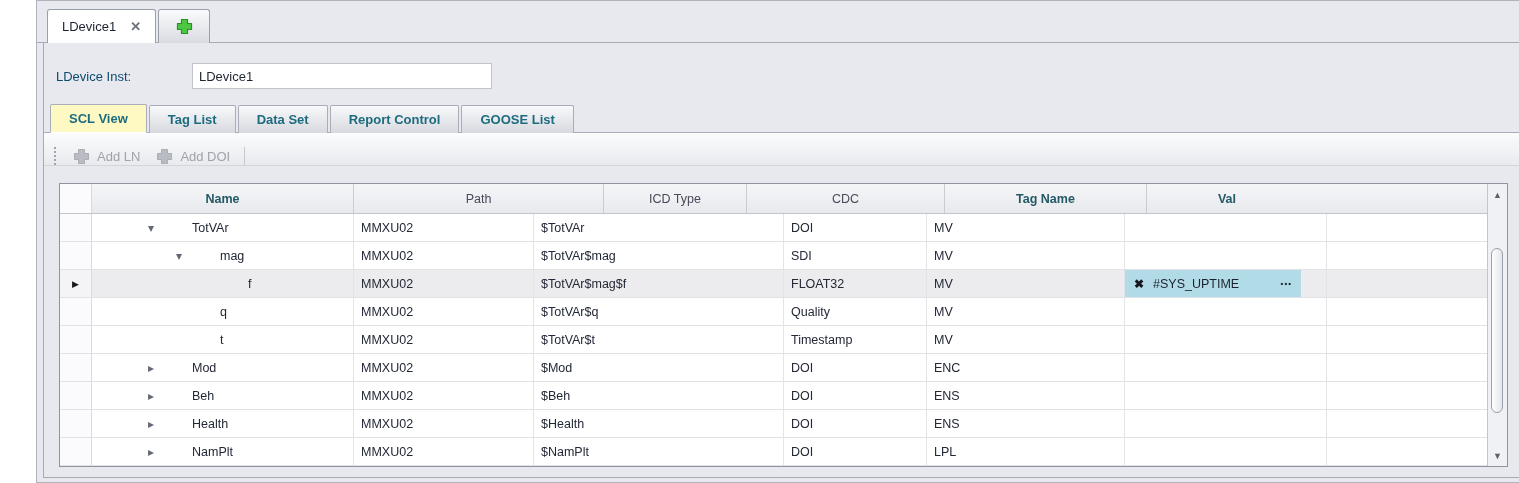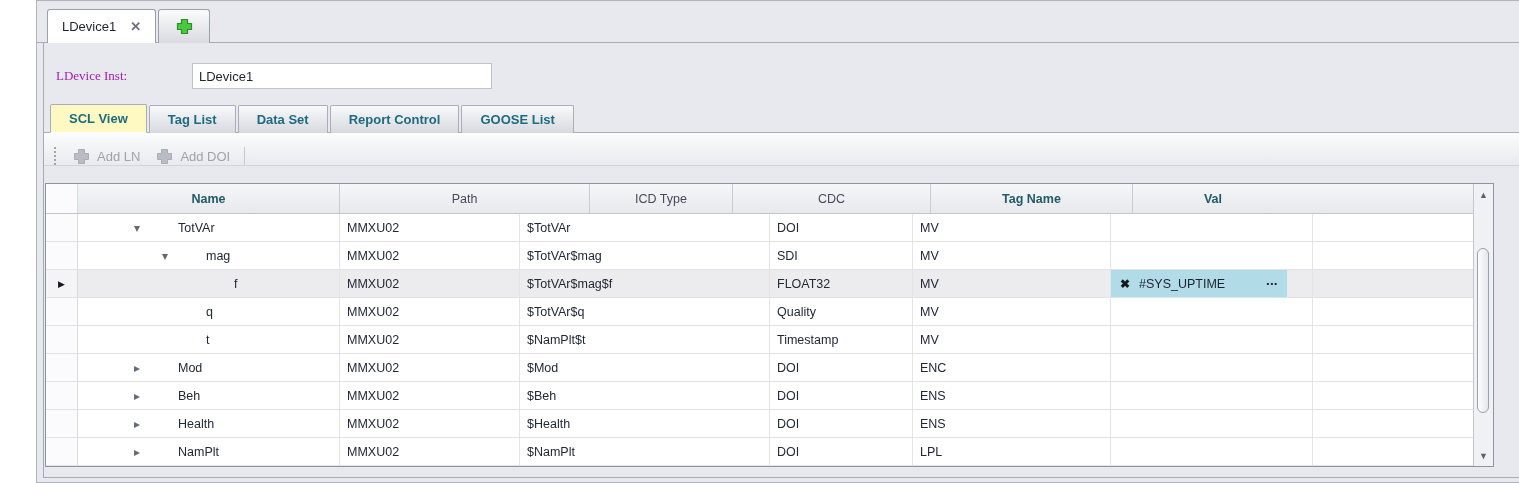--- a/index.html
+++ b/index.html
@@ -18,21 +18,21 @@
   .doc-tab-label { font-size:13px; color:#1c2230; }
   .close-icon { font-size:13px; font-weight:bold; color:#6d717b; cursor:default; }
   .doc-tab.add { background:linear-gradient(#fafbfc,#d9dbe1); width:52px;
     justify-content:center; margin-left:2px; }
 
   
   .page { position:absolute; left:6px; right:6px; top:42px; bottom:4px;
     border:1px solid #a6aab5; border-top:none; background:#e8e9ef; }
 
   .form-row { display:flex; align-items:center; padding:20px 0 0 12px; }
-  .form-label { width:136px; font-size:13px; color:#a21caf;font-family:Liberation Serif, serif; }
+  .form-label { width:136px; font-size:13px; color:#0c4a6e; }
   .form-input { width:300px; height:26px; border:1px solid #bfc3cc;
     background:#fff; font-family:"Liberation Sans",sans-serif; font-size:13px;
     color:#1d2330; padding:0 6px; outline:none; }
 
   
   .sub-tabstrip { display:flex; align-items:flex-end; margin-top:14px;
     padding-left:6px; border-bottom:1px solid #a9adb9; height:30px; }
   .sub-tab { height:28px; padding:0 18px; display:flex; align-items:center;
     border:1px solid #a9adb9; border-bottom:none; border-radius:2px 2px 0 0;
     background:linear-gradient(#f8f9fa,#d7d9df); margin-right:2px;
@@ -44,21 +44,21 @@
   .toolbar { height:33px; background:linear-gradient(#fbfcfd,#e8eaee);
     border-bottom:1px solid #d2d5db; display:flex; align-items:flex-end;
     padding-left:8px; }
   .grip { height:18px; width:3px; border-left:2px dotted #a0a4ae; margin:0 8px 0 2px; }
   .tbtn { display:flex; align-items:center; gap:7px; padding:0 8px;
     font-size:13px; color:#a0a3ab; }
   .plus-svg { display:inline-block; width:17px; height:17px; }
   .tsep { width:1px; height:18px; background:#c6c9d0; margin-left:6px; }
 
   
-  .grid { position:absolute; left:1px; top:140px; width:1449px; height:284px;
+  .grid { position:absolute; left:15px; top:140px; width:1449px; height:284px;
     border:1px solid #8f94a0; background:#fff; display:flex; }
   .grid-main { width:1427px; }
   .ghead { display:flex; height:30px;
     background:linear-gradient(#f5f6f8,#e7e9ed);
     border-bottom:1px solid #c2c5cc; }
   .gh { border-right:1px solid #c9ccd2; display:flex; align-items:center;
     justify-content:center; font-size:12.5px; color:#454b58; }
   .gh.bold { font-weight:bold; color:#235a66; }
   .grow { display:flex; height:28px; background:#fff;
     border-bottom:1px solid #e0e2e6; }
@@ -236,21 +236,21 @@
           <div class="c c-val"></div>
         </div>
 
         <div class="grow lvl2">
           <div class="c c-ind"></div>
           <div class="c c-name">
             <span class="exp-slot"></span>
             <span>t</span>
           </div>
           <div class="c c-ln">MMXU02</div>
-          <div class="c c-path">$NamPlt$t</div>
+          <div class="c c-path">$TotVAr$t</div>
           <div class="c c-icd">Timestamp</div>
           <div class="c c-cdc">MV</div>
           <div class="c c-tag"></div>
           <div class="c c-val"></div>
         </div>
 
         <div class="grow lvl1">
           <div class="c c-ind"></div>
           <div class="c c-name">
             <span class="exp-slot">

